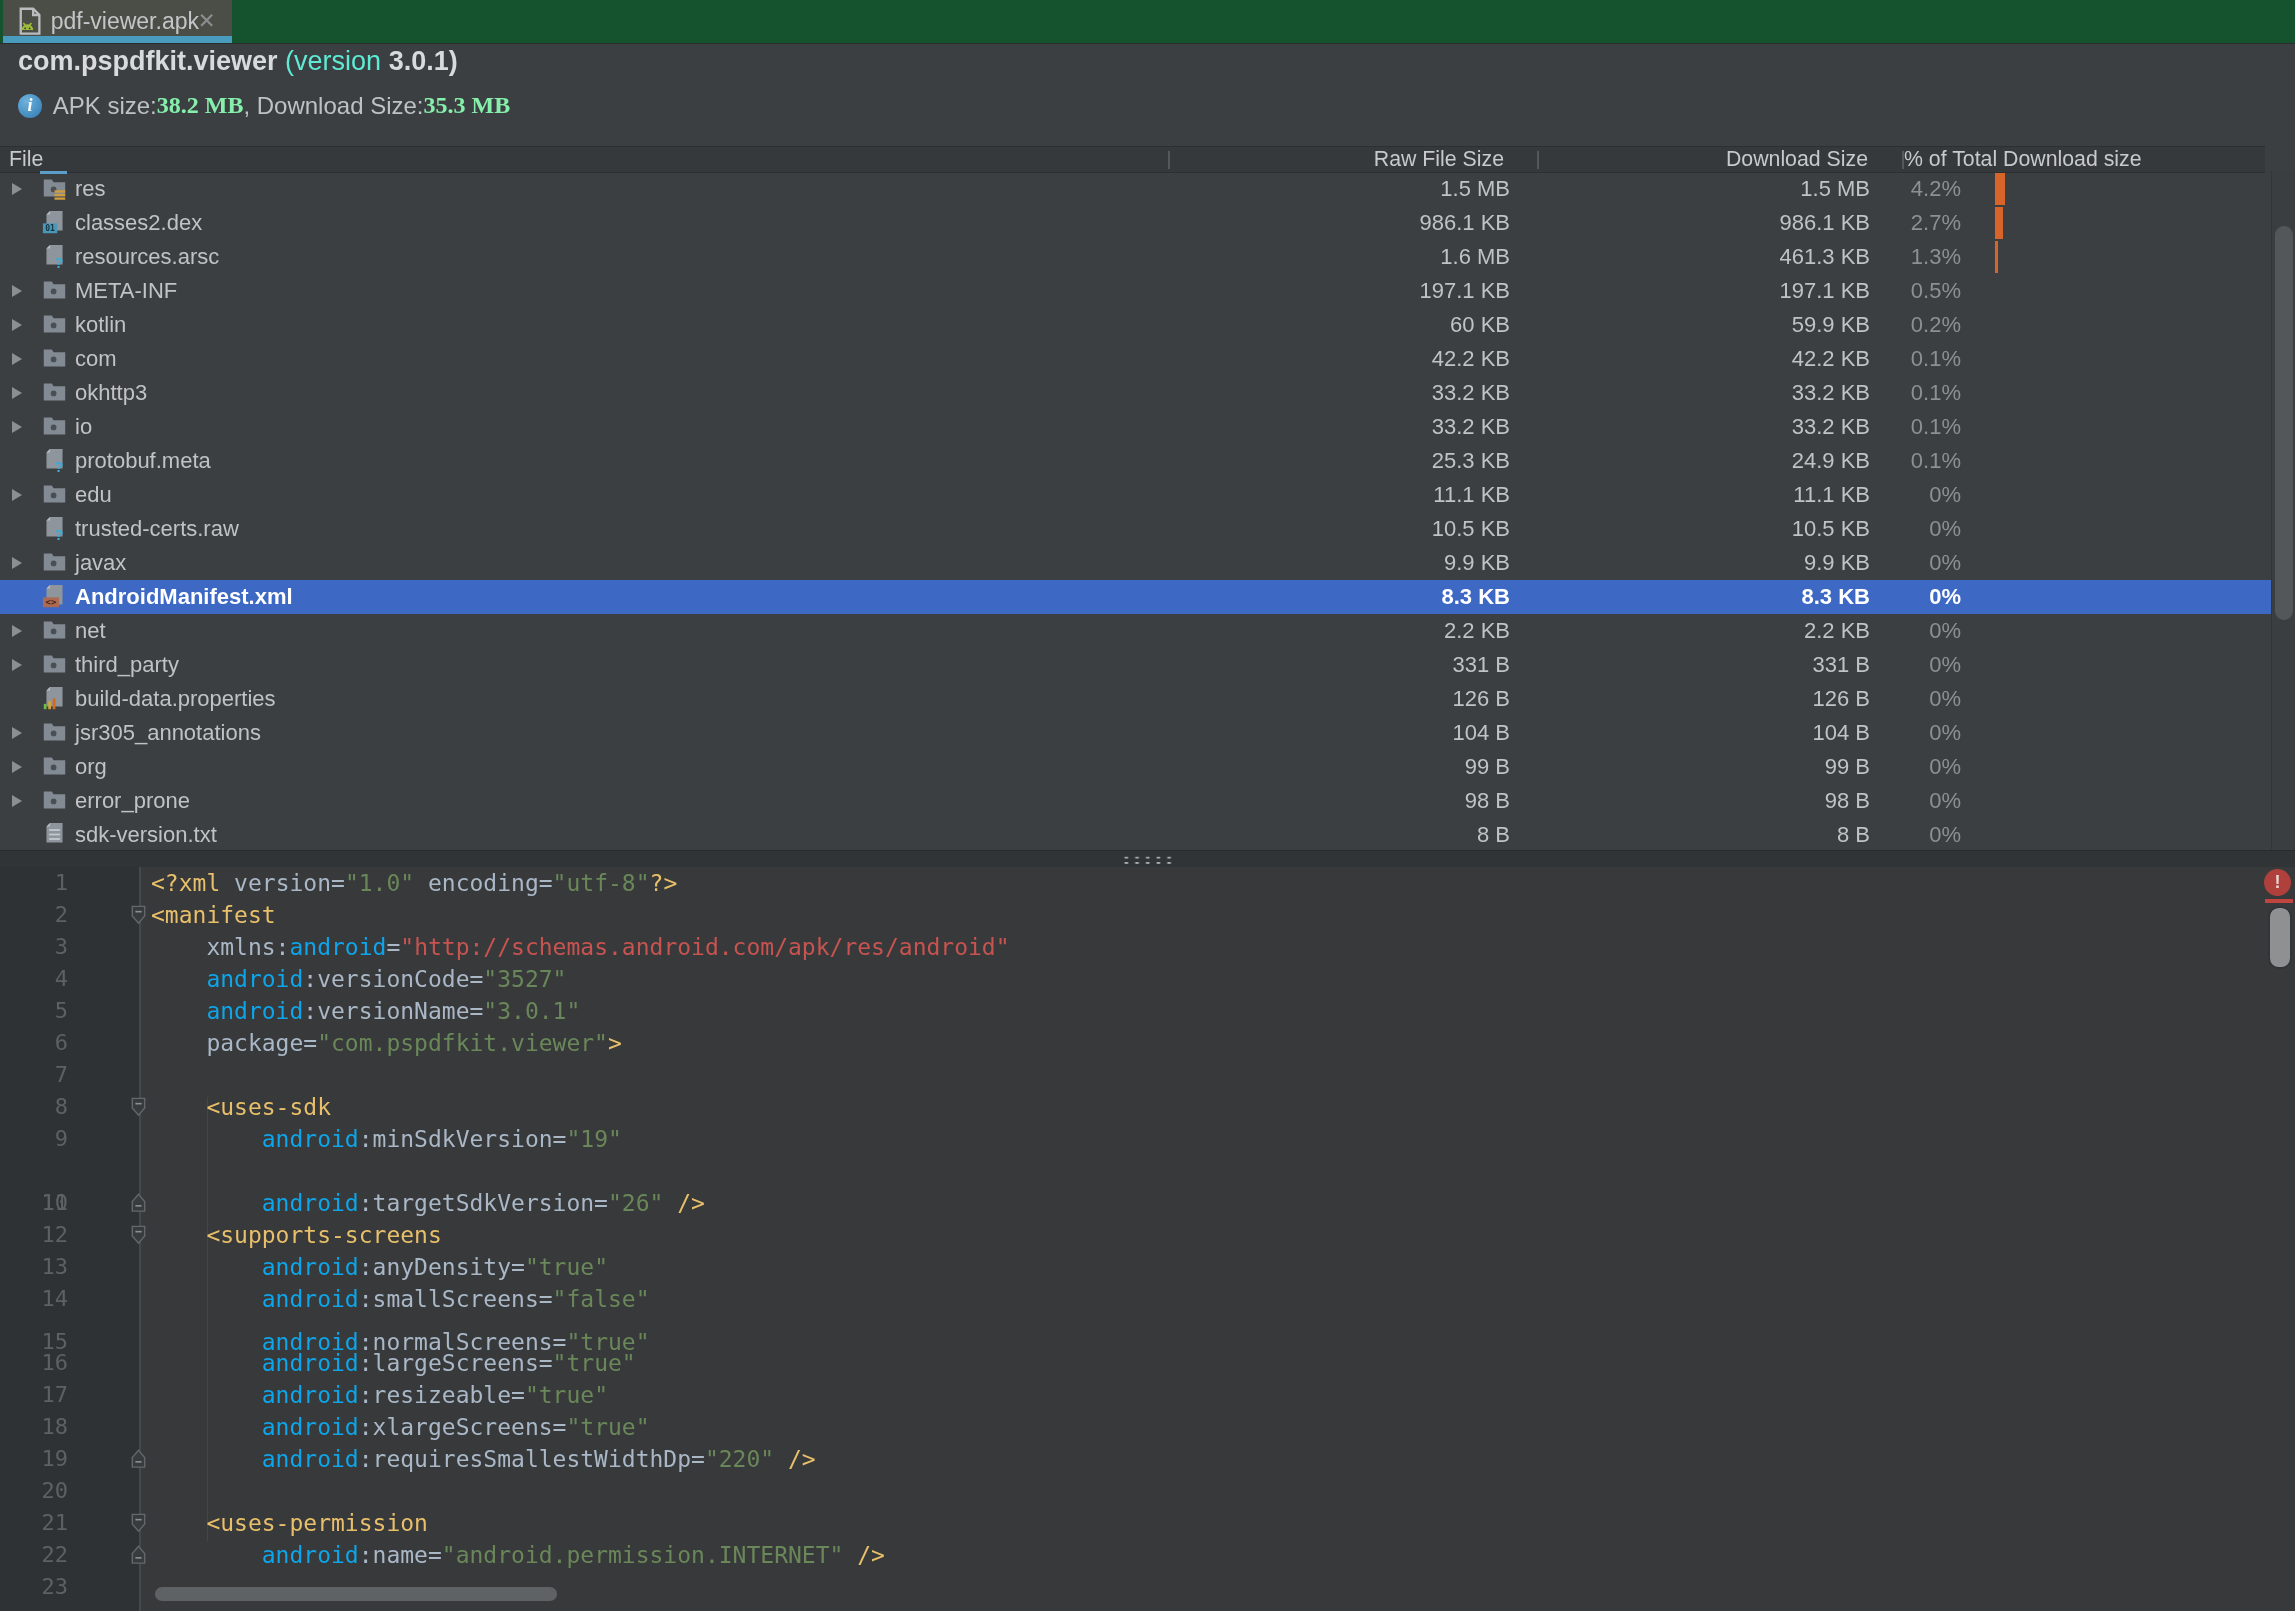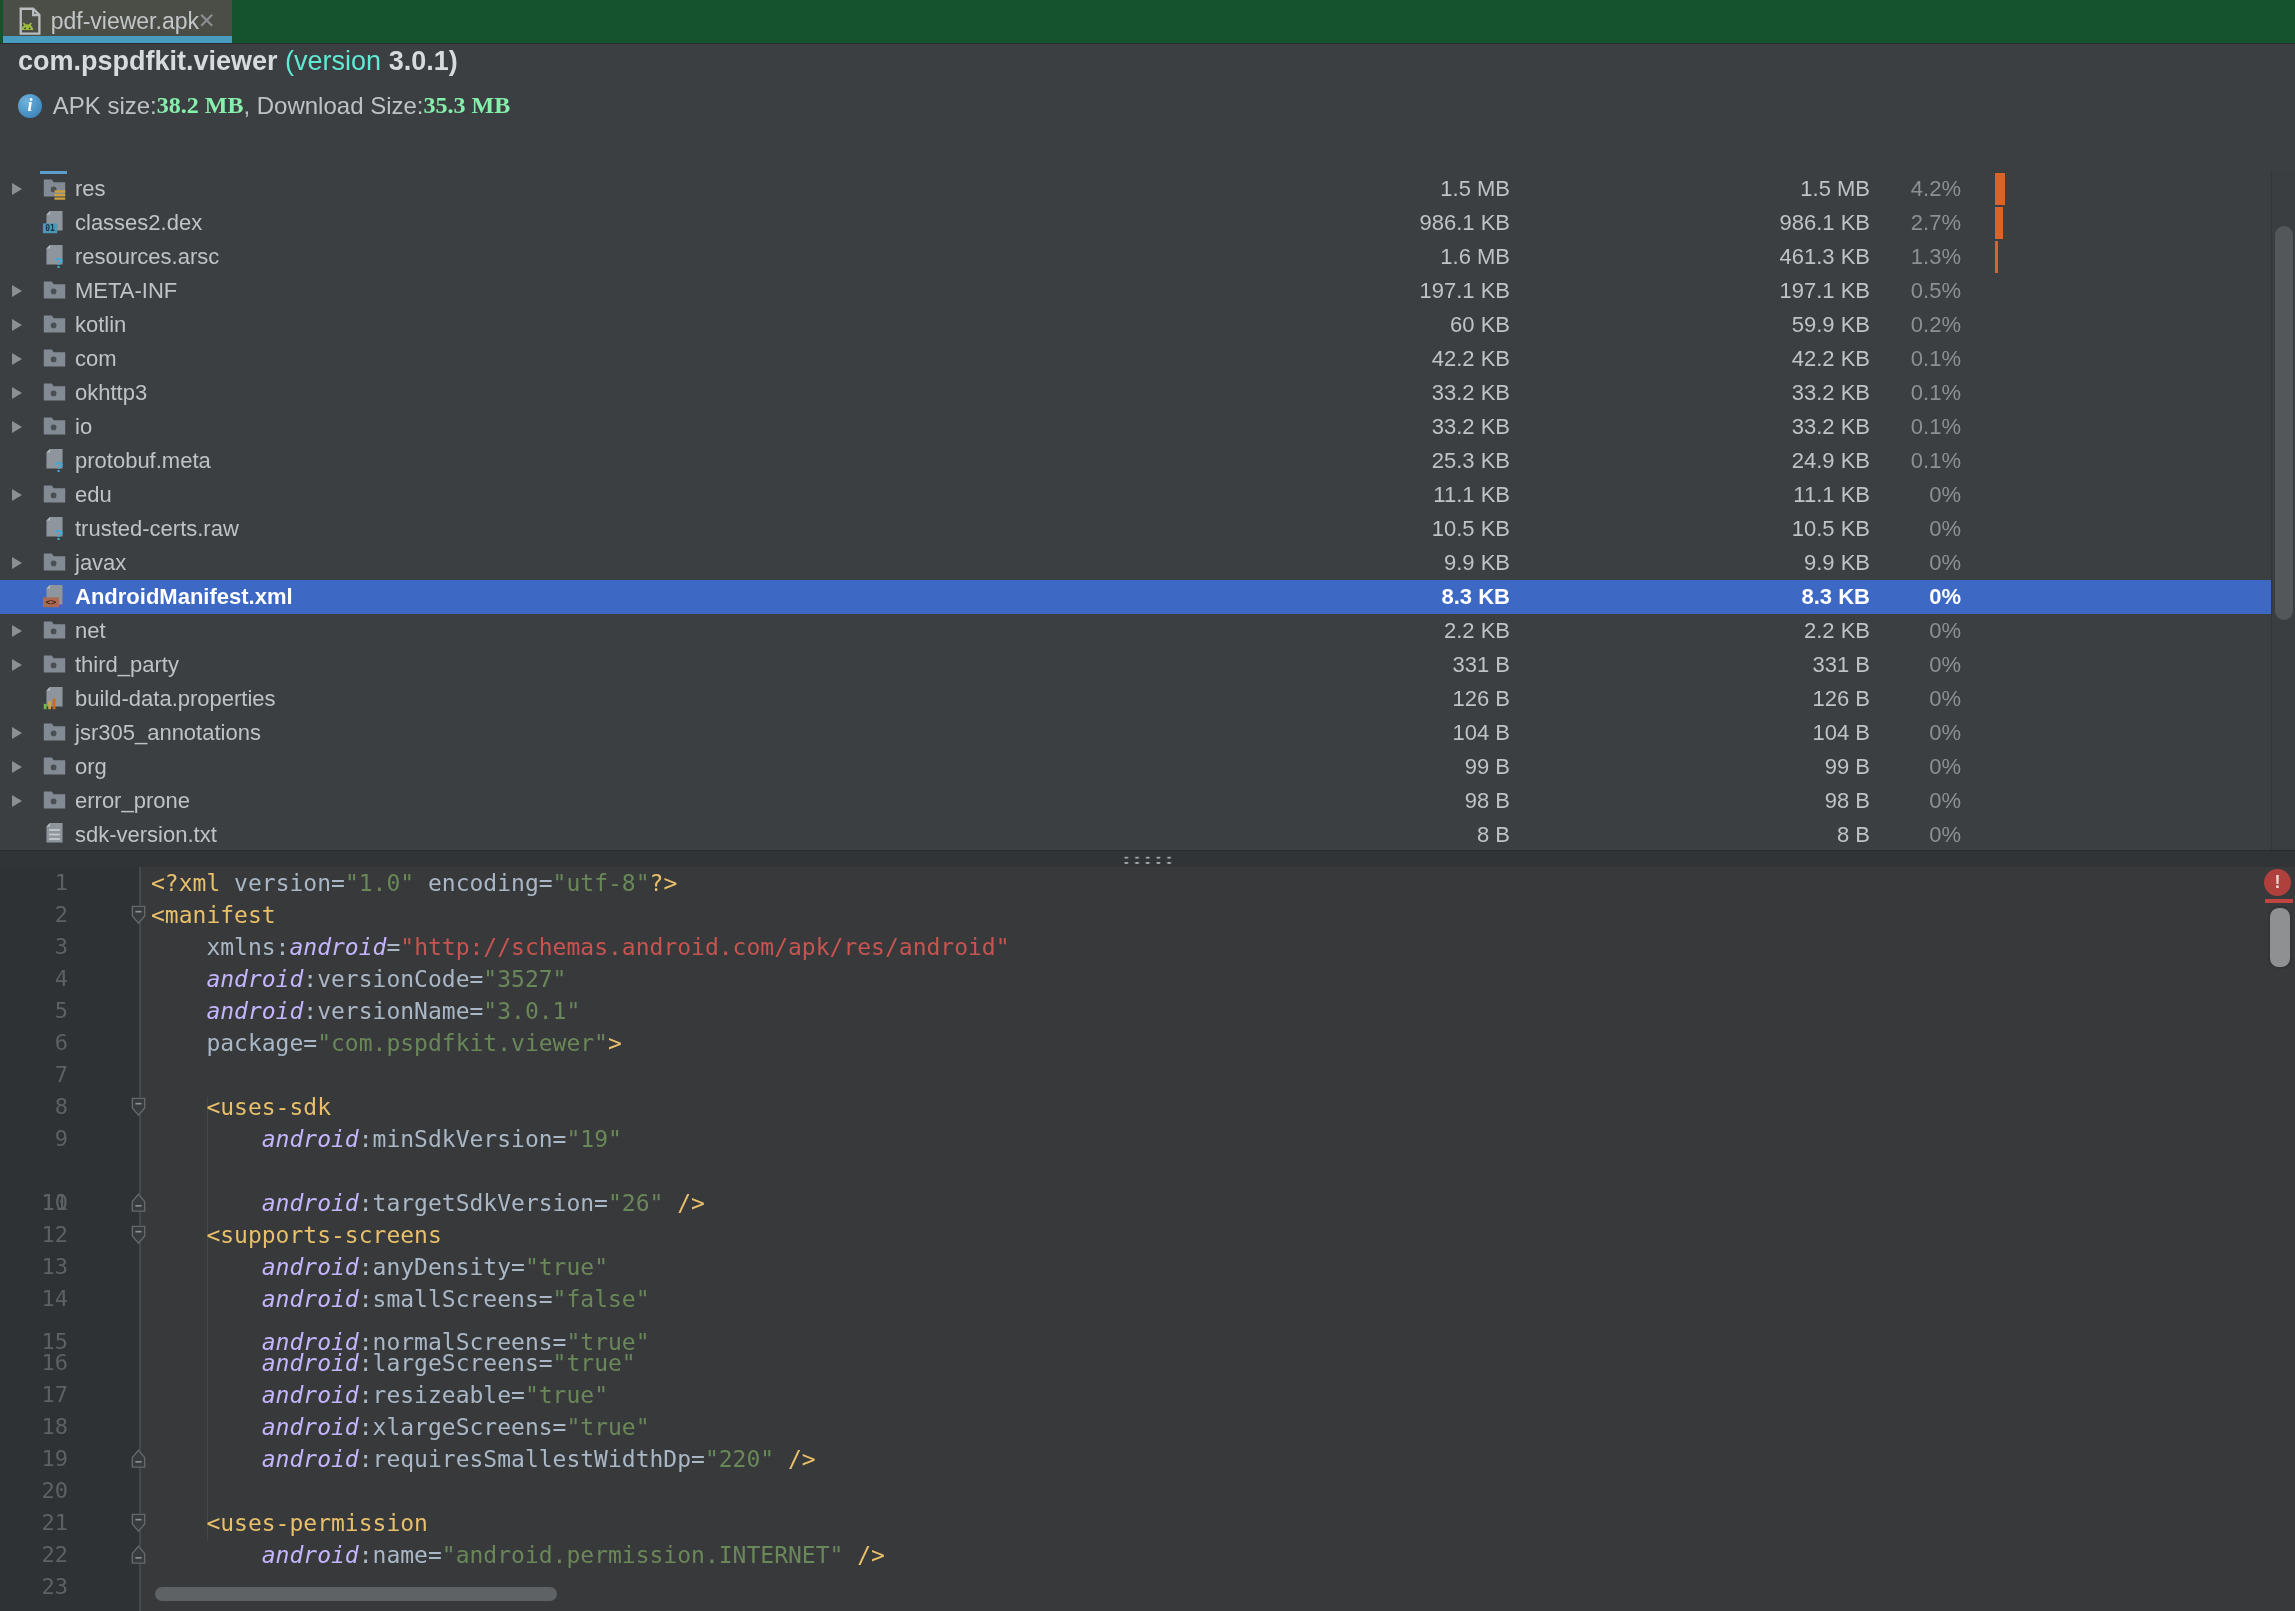--- a/index.html
+++ b/index.html
@@ -62,21 +62,21 @@
   .editor{position:absolute;left:0;top:867px;width:2295px;height:744px;background:#37393b;overflow:hidden;}
   .gutter-bg{position:absolute;left:0;top:0;width:139px;height:100%;background:#2f3234;}
   .gutter-line{position:absolute;left:139px;top:0;width:1.8px;height:100%;background:#45494d;}
   .indent-guide{position:absolute;left:207px;top:230px;width:0.9px;height:444px;background:#43474a;}
   .eline{position:absolute;left:0;width:2295px;height:32px;}
   .lnum{position:absolute;left:0;top:0;width:68px;text-align:right;line-height:32px;
         font-family:"DejaVu Sans Mono",monospace;font-size:22px;color:#5c6165;}
   .codeln{position:absolute;left:151px;top:0;line-height:32px;white-space:pre;
           font-family:"DejaVu Sans Mono",monospace;font-size:23px;color:#a9b7c6;}
   .fold{position:absolute;left:131px;top:6.2px;width:15px;height:19.5px;}
-  .s-tag{color:#e8bf6a;} .s-ns{color:#c4b5fd;font-style:italic;} .s-attr{color:#a9b7c6;}
+  .s-tag{color:#e8bf6a;} .s-ns{color:#0ea5e9;} .s-attr{color:#a9b7c6;}
   .s-str{color:#6a8759;} .s-url{color:#c75450;}
 
   
   .err-badge{position:absolute;left:2264px;top:1.8px;width:27px;height:27px;border-radius:50%;background:#b0403c;
              color:#e8d6d5;font-weight:bold;font-size:18px;display:flex;align-items:center;justify-content:center;}
   .err-stripe{position:absolute;left:2265px;top:32px;width:28.4px;height:4.4px;background:#c04540;}
   .escroll-thumb{position:absolute;left:2268px;top:39px;width:19.5px;height:59px;background:#8e9092;
                  border:2.7px solid #323537;border-radius:10.7px;}
   .hscroll{position:absolute;left:155px;top:720px;width:402px;height:14.2px;background:#5e6265;border-radius:7.1px;}
 
@@ -110,20 +110,29 @@
     <span class="pkg">com.pspdfkit.viewer</span><span class="ver-pre"> (version </span><span class="ver">3.0.1)</span>
   </div>
   <div class="info-row">
     <span class="info-icon">i</span>
     <span>APK size: </span>
       <b>38.2 MB</b>
       <span>, Download Size: </span>
       <b>35.3 MB</b>
   </div>
 
+  <div class="thead">
+    <span class="c" style="left:9px">File</span>
+    <span class="c" style="right:761px">Raw File Size</span>
+    <span class="c" style="right:397px">Download Size</span>
+    <span class="c" style="left:1904px">% of Total Download size</span>
+    <span class="col-sep" style="left:1168px"></span>
+    <span class="col-sep" style="left:1537px"></span>
+    <span class="col-sep" style="left:1902px"></span>
+  </div>
   <div class="focus-underline"></div>
 
   <div id="rows">
       <div class="row">
         <span class="arrow"></span>
         <span class="ficon">
           <svg width="25" height="25" viewBox="0 0 28 28">
             <path d="M2 4 h9 l2 3 h13 v16 h-24 z" fill="#828a93"></path>
             <circle cx="13" cy="15" r="3.2" fill="#4a4f54"></circle>
             <rect x="14" y="16" width="12" height="2.6" fill="#ce9e3f"></rect>

